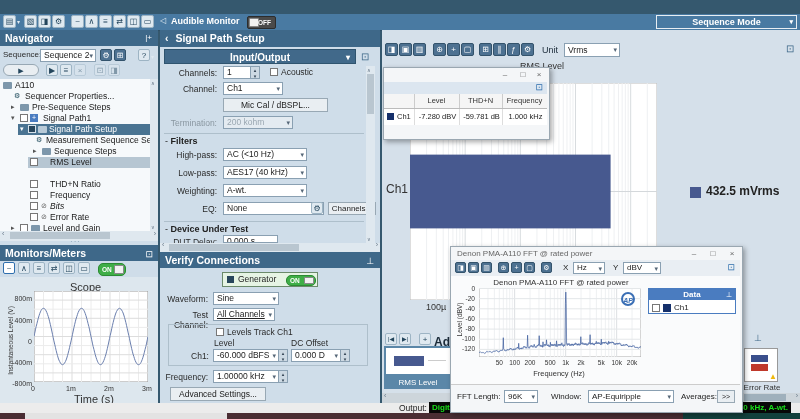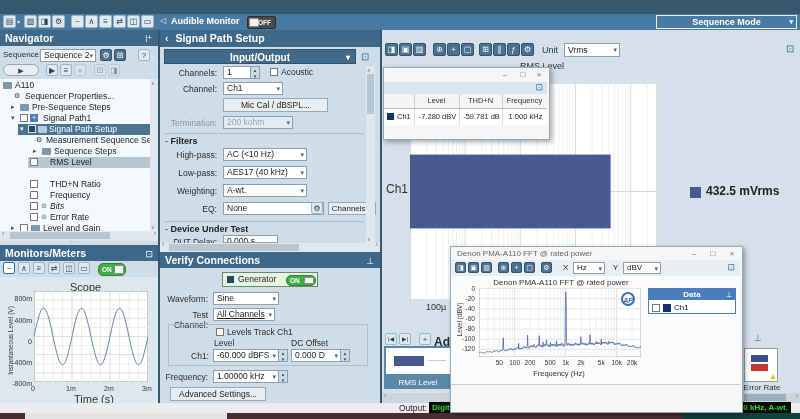--- a/index.html
+++ b/index.html
@@ -540,15 +540,23 @@
       <div class="ab" style="left:170px;top:16px;width:14px;height:14px;border:2px solid #3b6fb5;border-radius:50%;color:#3b6fb5;font-size:7px;font-weight:bold;font-style:italic;text-align:center;line-height:14px;box-sizing:border-box;">AP</div>
 
       <div class="ab" style="left:197px;top:12px;width:88px;height:26px;border:1px solid #4a7cc0;background:#fff;box-sizing:border-box;">
         <div style="height:11px;background:#4a7cc0;color:#fff;font-size:8px;font-weight:bold;text-align:center;line-height:11px;position:relative;"><span>Data</span><span style="position:absolute;right:3px;top:0;font-weight:normal;font-size:7px;">⊥</span></div>
         <span class="cb on ab" style="left:3px;top:15px;"></span>
         <span class="ab" style="left:14px;top:15px;width:8px;height:8px;background:#16306b;"></span>
         <span class="ab" style="left:25px;top:14px;font-size:8px;color:#222;">Ch1</span>
       </div>
     </div>
     <div class="ab" style="left:0;top:137px;width:289px;border-top:1px solid #ccc;"></div>
+    <div class="ab" style="left:0;top:138px;width:289px;height:25px;">
+      <span class="ab" style="left:6px;top:7px;font-size:8px;color:#222;">FFT Length:</span>
+      <span class="dd" style="left:53px;top:5px;width:34px;height:13px;font-size:8px;"><span>96K</span><span class="car">▾</span></span>
+      <span class="ab" style="left:100px;top:7px;font-size:8px;color:#222;">Window:</span>
+      <span class="dd" style="left:137px;top:5px;width:86px;height:13px;font-size:8px;"><span>AP-Equiripple</span><span class="car">▾</span></span>
+      <span class="ab" style="left:230px;top:7px;font-size:8px;color:#222;">Averages:</span>
+      <span class="btn" style="left:266px;top:5px;width:18px;height:13px;line-height:12px;font-size:7px;">&gt;&gt;</span>
+    </div>
   </div>
 
 </div>
 
 </body></html>

